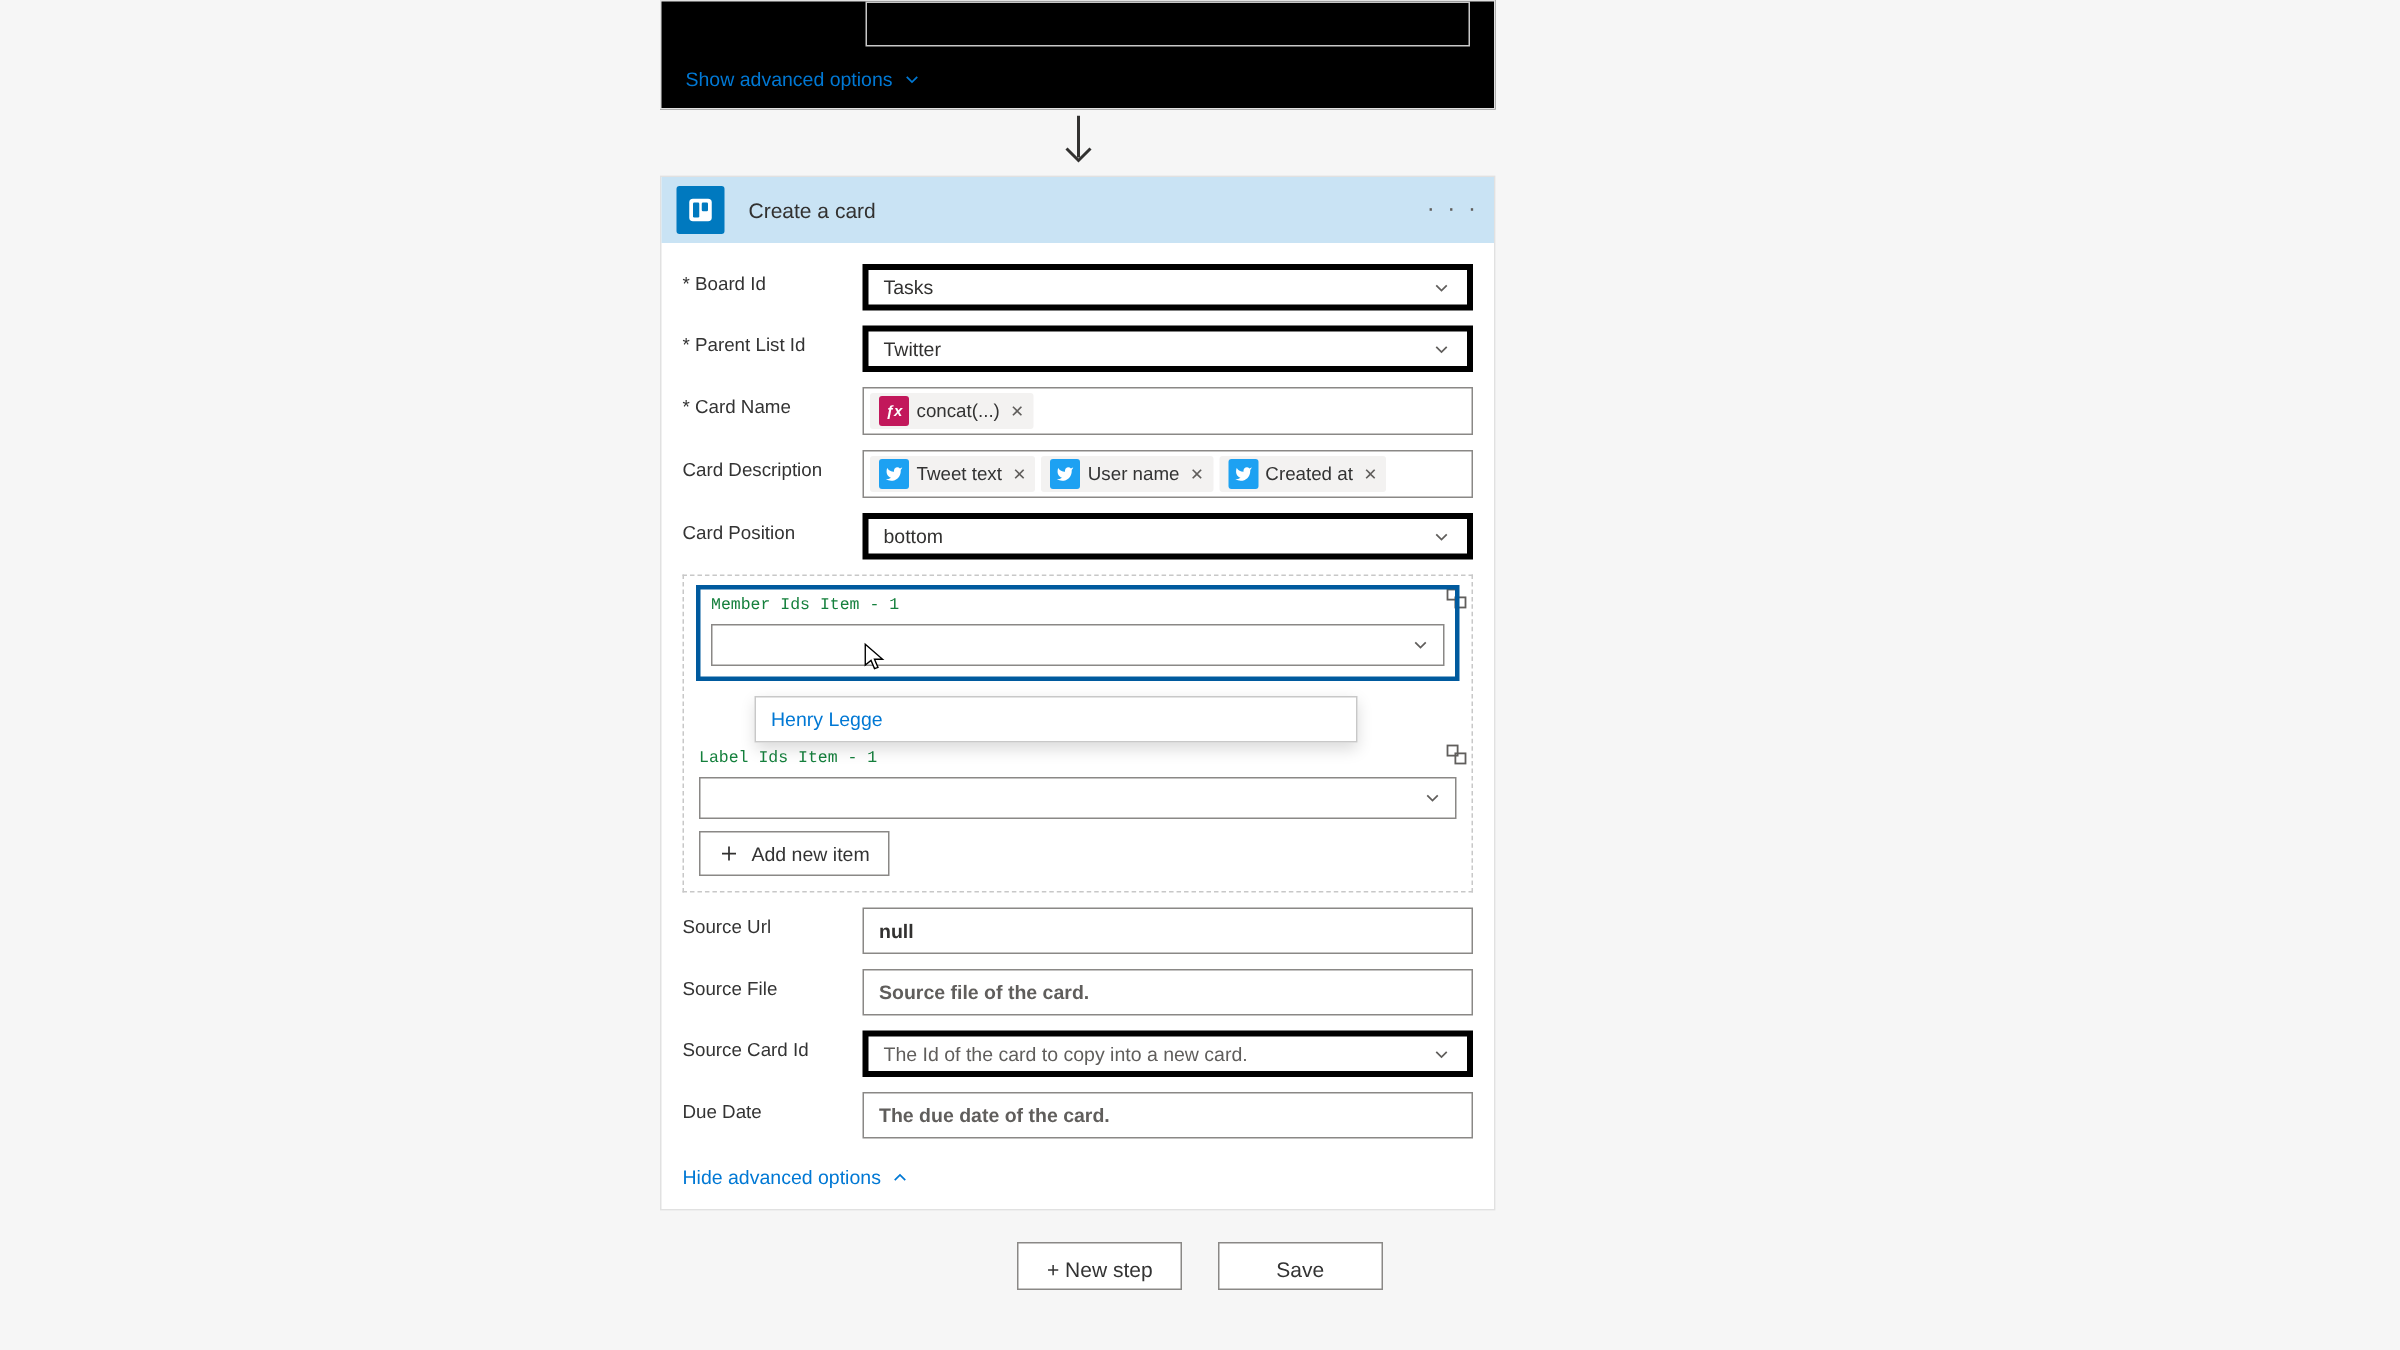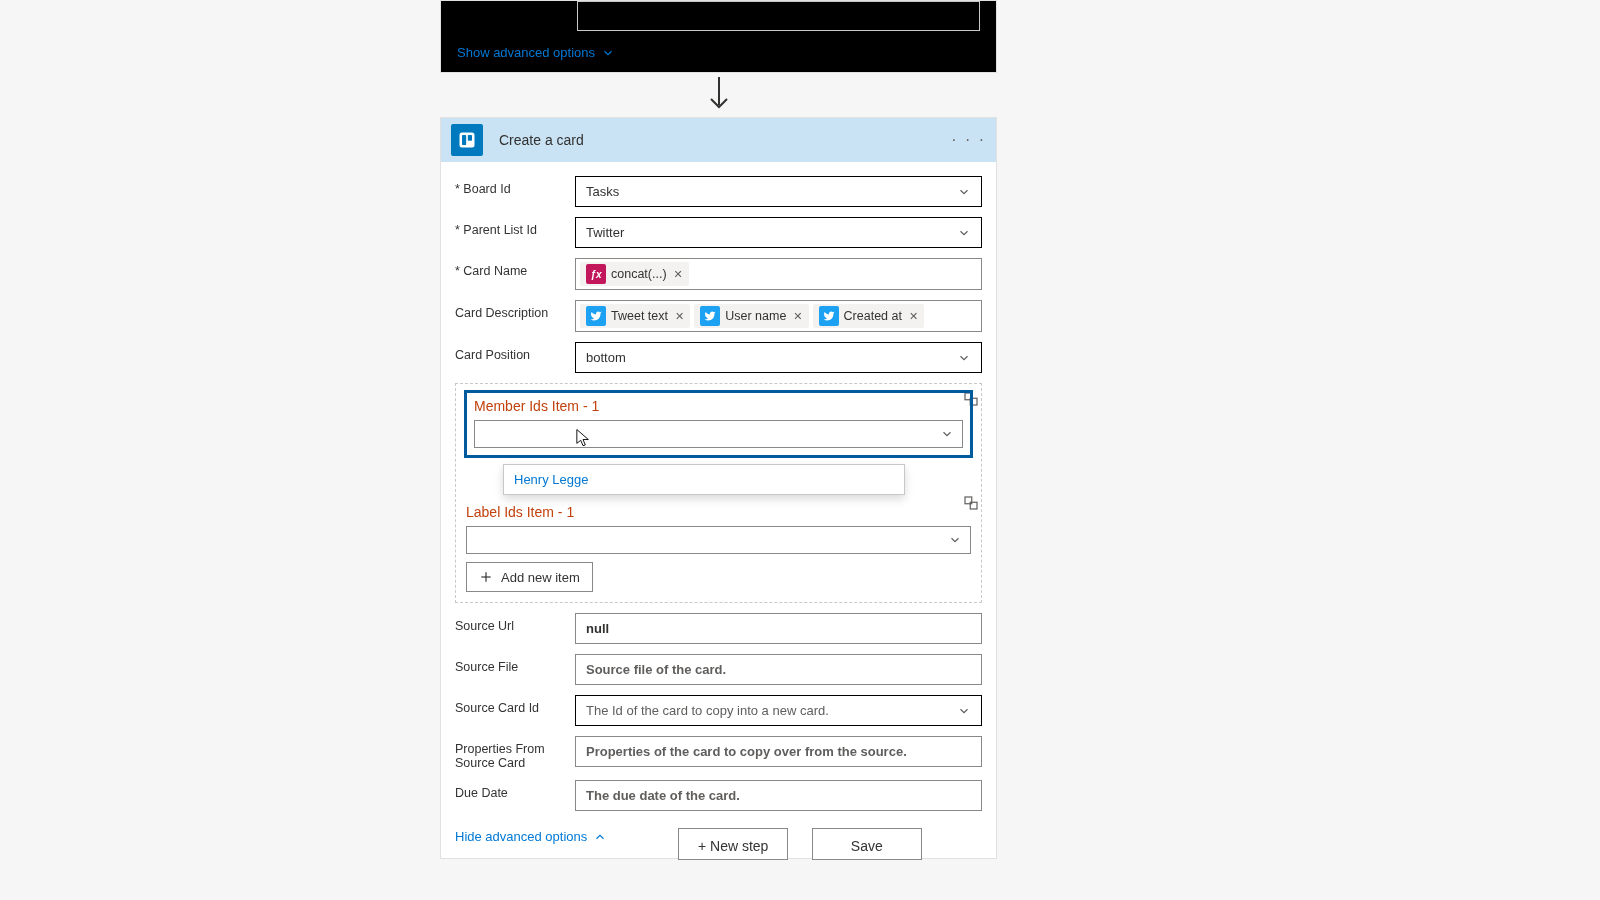--- a/index.html
+++ b/index.html
@@ -14,34 +14,34 @@
   .card-header { background:#c9e3f4; display:flex; align-items:center; height:44px; padding:0 10px; }
   .hdr-icon { width:32px; height:32px; background:#0079bf; display:flex; align-items:center; justify-content:center; border-radius:2px; }
   .hdr-title { padding-left:16px; font-size:14px; color:#323130; }
   .hdr-menu { margin-left:auto; color:#605e5c; letter-spacing:2px; cursor:pointer; font-size:16px; }
   .body { padding:10px 14px 14px 14px; }
   .row { display:flex; align-items:flex-start; margin-top:10px; }
   .row:first-child{ margin-top:4px;}
   .lbl { width:120px; padding-top:6px; font-size:12.5px; color:#333; }
   .ctrl { flex:1; }
   .req::before { content:"* "; color:#333; }
-  .selectbox { height:31px; border:1px solid #000000; display:flex; align-items:center; padding:0 10px; background:#fff; }
+  .selectbox { height:31px; border:4px solid #000000; display:flex; align-items:center; padding:0 10px; background:#fff; }
   .selectbox .val { flex:1; font-size:13px; color:#323130; }
   .chev { width:14px; height:14px; }
   .tokenbox { min-height:32px; border:1px solid #8a8886; display:flex; align-items:center; padding:3px 4px; gap:4px; flex-wrap:wrap; background:#fff; }
   .token { display:inline-flex; align-items:center; gap:5px; height:24px; padding:0 6px; font-size:12.5px; background:#f3f2f1; border-radius:2px; }
   .token .close { font-size:11px; color:#605e5c; cursor:pointer; padding-left:2px; }
   .token.fx .badge { background:#c2185b; }
   .token .badge { width:20px; height:20px; border-radius:2px; display:flex; align-items:center; justify-content:center; color:#fff; font-size:10px; font-style:italic; font-weight:bold; }
   .token.tw .badge { background:#1da1f2; }
   .textbox { height:31px; border:1px solid #8a8886; display:flex; align-items:center; padding:0 10px; color:#323130; font-size:13px; background:#fff;font-weight:bold; }
   .textbox.ph { color:#605e5c; }
   .dashed { border:1px dashed #c8c8c8; padding:8px 10px 10px 10px; margin-top:10px; position:relative; }
   .dashed .hl { outline:3px solid #005a9e; outline-offset:-1px; padding:6px 8px 8px 8px; }
-  .d-label { font-size:14px; color:#c2410c; }
+  .d-label { font-size:11px; color:#15803d;font-family:Liberation Mono, monospace; }
   .d-select { height:28px; border:1px solid #8a8886; margin-top:6px; display:flex; align-items:center; padding:0 8px; background:#fff; }
   .copy-ico { position:absolute; right:1px; top:6px; width:18px; height:18px; cursor:pointer; }
   .dropdown-panel { position:absolute; left:19px; right:76px; background:#fff; border:1px solid #c8c8c8; box-shadow:0 4px 10px rgba(0,0,0,.15); z-index:20; }
   .dd-item { padding:7px 10px; font-size:13px; cursor:pointer; }
   .dd-item.opt { color:#0078d4; }
   .dd-item.cv { color:#0078d4; }
   .add-btn { margin-top:8px; height:30px; border:1px solid #8a8886; background:#fff; display:inline-flex; align-items:center; gap:8px; padding:0 12px; font-size:13px; cursor:pointer; }
   .hide-adv { color:#0078d4; font-size:13px; cursor:pointer; display:inline-flex; align-items:center; gap:6px; margin-top:18px;text-align:right; }
   .footer { position:absolute; left:0; bottom:40px; width:100%; text-align:center; }
   .footer .fbtn { display:inline-block; border:1px solid #8a8886; background:#fff; width:110px; height:32px; line-height:34px; margin:0 10px; font-size:14px; cursor:pointer; }
@@ -232,26 +232,20 @@
           <div class="ctrl">
             <div class="selectbox">
               <span class="val" style="color:#605e5c">The Id of the card to copy into a new card.</span>
               <svg class="chev" viewBox="0 0 24 24" fill="none" stroke="#605e5c" stroke-width="2">
                   <polyline points="6 9 12 15 18 9"></polyline>
                 </svg>
             </div>
           </div>
         </div>
         
-        <div class="row">
-          <div class="lbl">Properties From Source Card</div>
-          <div class="ctrl">
-              <div class="textbox ph">Properties of the card to copy over from the source.</div>
-            </div>
-        </div>
         
         <div class="row">
           <div class="lbl">Due Date</div>
           <div class="ctrl">
               <div class="textbox ph">The due date of the card.</div>
             </div>
         </div>
 
         <div class="hide-adv">
           <span>Hide advanced options</span>

